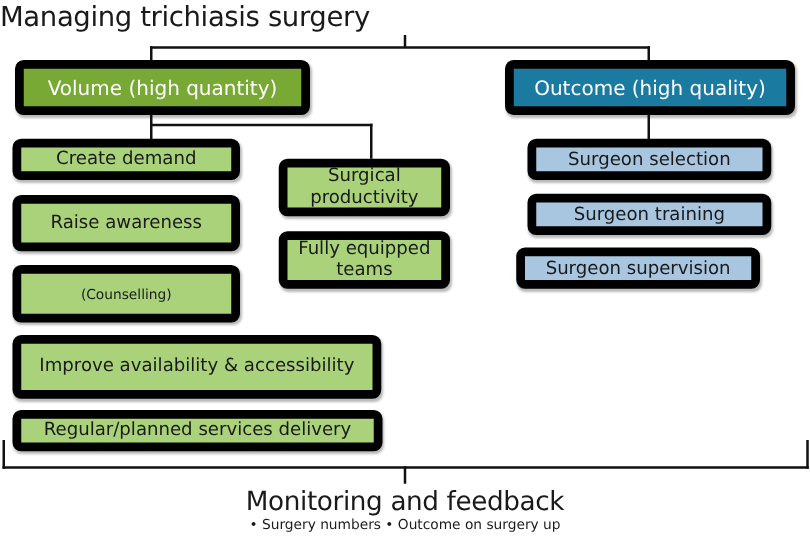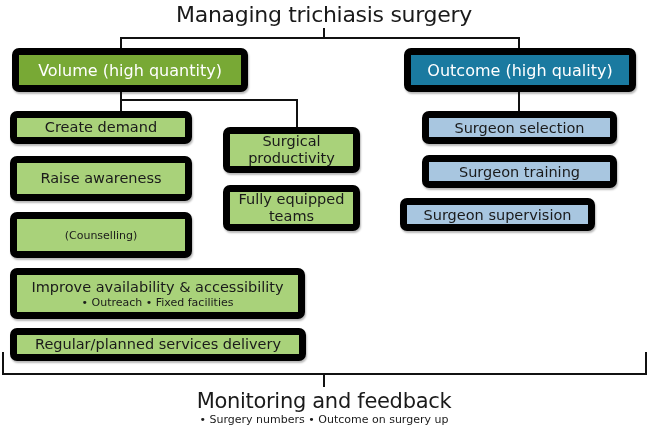--- a/index.html
+++ b/index.html
@@ -1,20 +1,20 @@
 <!DOCTYPE html>
 <html><head>
   <meta charset="utf-8">
   <style>
     html, body { margin: 0; padding: 0; background: #ffffff; }
     body { width: 648px; height: 432px; position: relative; overflow: hidden;
            font-family: "DejaVu Sans", sans-serif; color: #1a1a1a; }
     .abs { position: absolute; }
     .line { position: absolute; background: #111111; }
-    .title { left: 0; width: 648px; top: 0; text-align: center; font-size: 22px; letter-spacing: -0.3px; line-height: 30px; }
+    .title { left: 0; width: 648px; top: 0; font-size: 22px; letter-spacing: -0.3px; line-height: 30px; }
     .box { position: absolute; border-radius: 7px; display: flex; flex-direction: column; align-items: center; justify-content: center;
            text-align: center; box-shadow: 1px 2px 2px rgba(0,0,0,0.28); border: 7px solid #000000; box-sizing: border-box; }
     .box.head { font-size: 16px; color: #ffffff; }
     .box.green-dark { background: #78a935; }
     .box.blue-dark { background: #1a7aa0; }
     .box.green { background: #a9d27a; font-size: 14.5px; line-height: 17px; }
     .box.blue { background: #a8c6e0; font-size: 14.5px; }
     .sub { font-size: 11px; line-height: 13px; }
     .footer-title { left: 0; width: 648px; top: 388px; text-align: center; font-size: 21px; line-height: 26px; letter-spacing: -0.3px; }
     .footer-sub { left: 0; width: 648px; top: 413px; text-align: center; font-size: 11px; line-height: 14px; }
@@ -47,40 +47,39 @@
   <span>Create demand</span>
 </div>
 <div class="box green" style="left:10px; top:156px; width:182px; height:45px;">
   <span>Raise awareness</span>
 </div>
 <div class="box green" style="left:10px; top:212px; width:182px; height:46px;">
   <span class="sub">(Counselling)</span>
 </div>
 <div class="box green" style="left:10px; top:268px; width:295px; height:51px;">
   <span>Improve availability &amp; accessibility</span>
-  <span class="sub">• Outreach • Fixed facilities</span>
 </div>
 <div class="box green" style="left:10px; top:328px; width:296px; height:33px;">
   <span>Regular/planned services delivery</span>
 </div>
 
 <div class="box green" style="left:223px; top:127px; width:137px; height:46px; padding:0 6px;">
   <span>Surgical productivity</span>
 </div>
 <div class="box green" style="left:223px; top:185px; width:137px; height:46px; padding:0 6px;">
   <span>Fully equipped teams</span>
 </div>
 
 <div class="box blue" style="left:422px; top:111px; width:195px; height:33px;">
   <span>Surgeon selection</span>
 </div>
 <div class="box blue" style="left:422px; top:155px; width:195px; height:33px;">
   <span>Surgeon training</span>
 </div>
-<div class="box blue" style="left:400px; top:198px; width:195px; height:33px;">
+<div class="box blue" style="left:413px; top:198px; width:195px; height:33px;">
   <span>Surgeon supervision</span>
 </div>
 
 <div class="line" style="left:2px; top:352px; width:2px; height:23px;"></div>
 <div class="line" style="left:645px; top:352px; width:2px; height:23px;"></div>
 <div class="line" style="left:2px; top:373px; width:645px; height:2px;"></div>
 <div class="line" style="left:323px; top:373px; width:2px; height:14px;"></div>
 
 <div class="abs footer-title">Monitoring and feedback</div>
 <div class="abs footer-sub">• Surgery numbers •  Outcome on surgery up</div>

